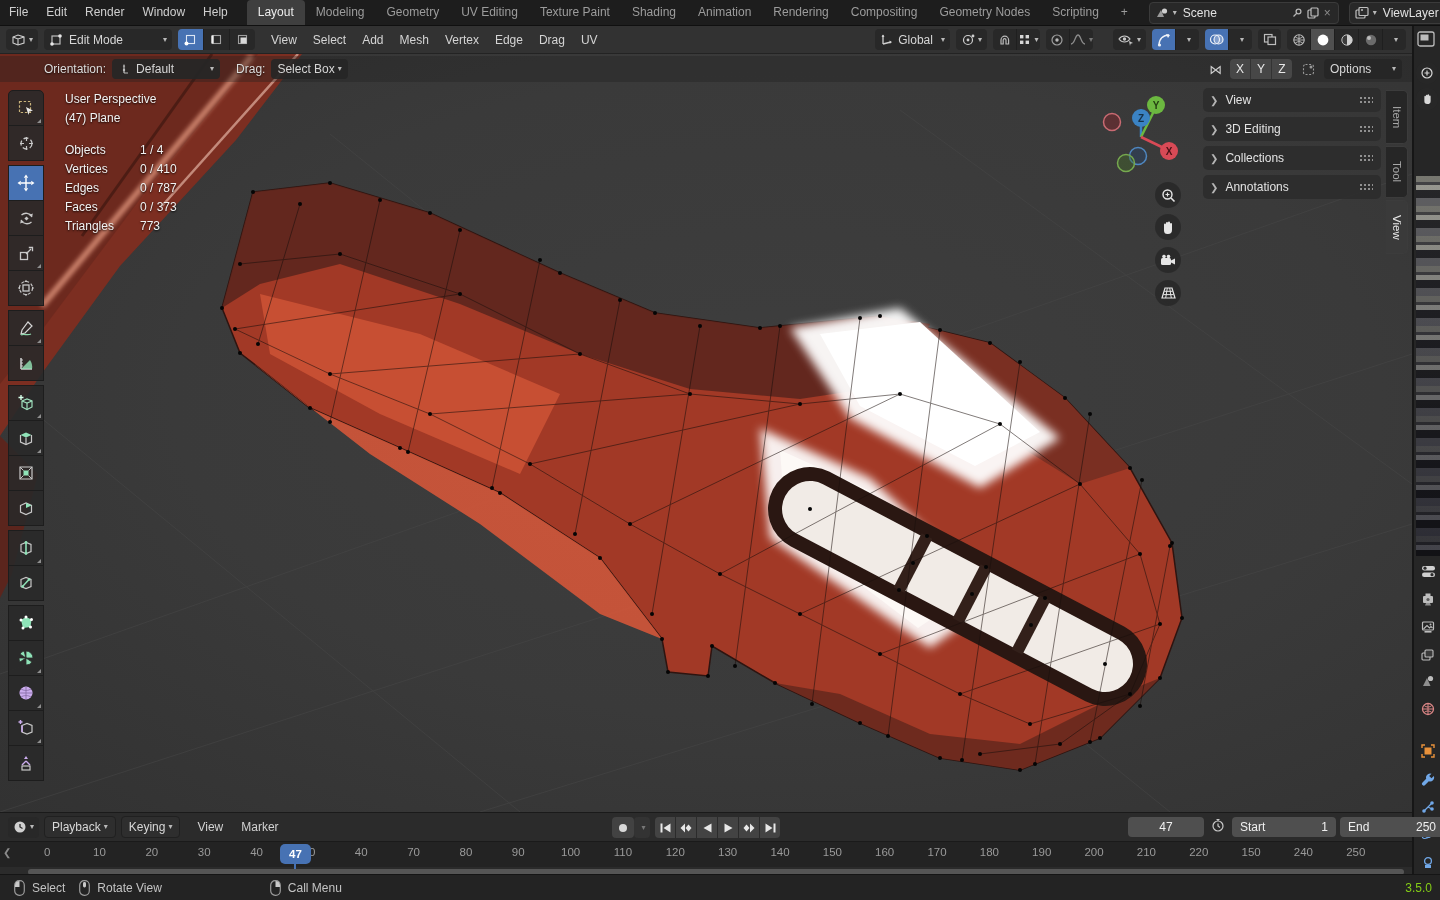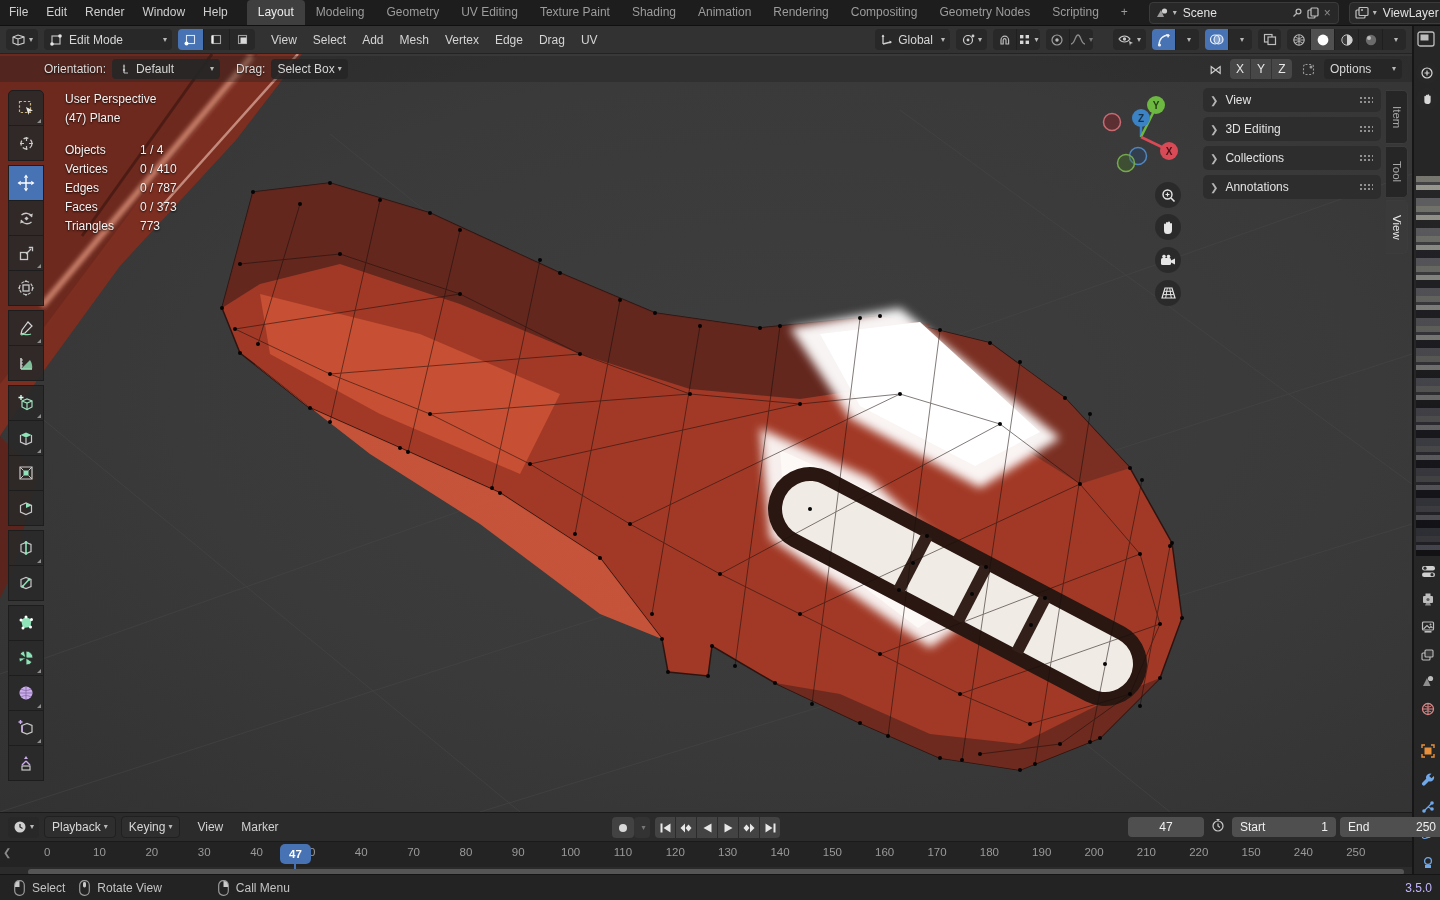--- a/index.html
+++ b/index.html
@@ -123,21 +123,21 @@
   .phline{position:absolute;left:294px;top:22px;width:2px;height:32px;background:#4772b3;}
   .tscroll{position:absolute;left:28px;top:56px;width:1376px;height:6px;background:#555;
            border-radius:3px;}
 
   
   .statusbar{position:absolute;left:0;top:874px;width:1440px;height:26px;background:#232323;
              border-top:1px solid #151515;box-sizing:border-box;display:flex;align-items:center;
              color:#c3c3c3;}
   .hint{display:flex;align-items:center;margin-left:14px;}
   .hint svg{margin-right:7px;}
-  .version{margin-left:auto;margin-right:8px;color:#c4b5fd;}
+  .version{margin-left:auto;margin-right:8px;color:#84cc16;}
 
   svg{display:block;}
 </style>
 </head>
 <body>
 
 <div id="app">
 
   <div class="topbar">
     <div class="row">
@@ -1053,21 +1053,21 @@
         </svg>
       <span>Select</span>
     </div>
     <div class="hint" style="">
       <svg width="11" height="16" viewBox="0 0 11 16">
           <rect x="0.7" y="0.7" width="9.6" height="14.6" rx="4.5" fill="none" stroke="#9a9a9a" stroke-width="1.2"></rect>
           <rect x="4" y="2" width="3" height="5.5" rx="1.4" fill="#c9c9c9"></rect>
         </svg>
       <span>Rotate View</span>
     </div>
-    <div class="hint" style="margin-left:56px">
+    <div class="hint" style="margin-left:108px">
       <svg width="11" height="16" viewBox="0 0 11 16">
           <rect x="0.7" y="0.7" width="9.6" height="14.6" rx="4.5" fill="none" stroke="#9a9a9a" stroke-width="1.2"></rect>
           <path d="M10 5 a4.5 4.5 0 0 0 -4.5 -4 V7 H10 Z" fill="#c9c9c9"></path>
         </svg>
       <span>Call Menu</span>
     </div>
     <span class="version">3.5.0</span>
   </div>
 
 </div>

